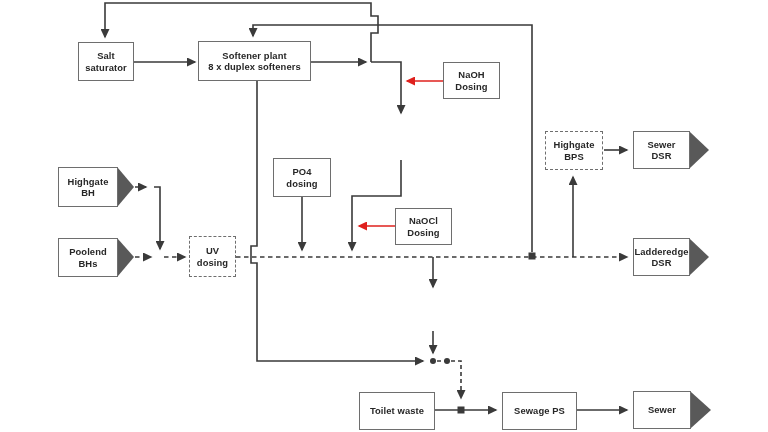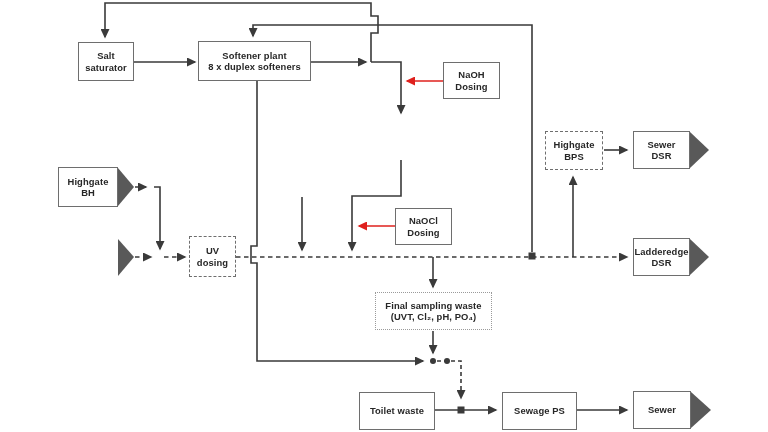--- a/index.html
+++ b/index.html
@@ -85,46 +85,50 @@
 saturator</span>
   </div>
   <div class="box" style="left:198px;top:41px;width:113px;height:40px">
     <span class="lbl">Softener plant
 8 x duplex softeners</span>
   </div>
   <div class="box" style="left:443px;top:62px;width:57px;height:37px">
     <span class="lbl">NaOH
 Dosing</span>
   </div>
+  <div class="box" style="left:273px;top:158px;width:58px;height:39px">
+    <span class="lbl">PO4
+dosing</span>
+  </div>
   <div class="box" style="left:395px;top:208px;width:57px;height:37px">
     <span class="lbl">NaOCl
 Dosing</span>
   </div>
   <div class="box dashed" style="left:189px;top:236px;width:47px;height:41px">
     <span class="lbl">UV
 dosing</span>
   </div>
   <div class="box dashed" style="left:545px;top:131px;width:58px;height:39px">
     <span class="lbl">Highgate
 BPS</span>
   </div>
-  <div class="box dotted" style="left:375px;top:292px;width:117px;height:38px">
-    <span class="lbl">Final sampling waste
-(UVT, Cl₂, pH, PO₄)</span>
-  </div>
   <div class="box" style="left:359px;top:392px;width:76px;height:38px">
     <span class="lbl">Toilet waste</span>
   </div>
   <div class="box" style="left:502px;top:392px;width:75px;height:38px">
     <span class="lbl">Sewage PS</span>
   </div>
 
   <div class="box" style="left:58px;top:167px;width:60px;height:40px">
     <span class="lbl">Highgate
 BH</span>
+  </div>
+  <div class="box" style="left:58px;top:238px;width:60px;height:39px">
+    <span class="lbl">Poolend
+BHs</span>
   </div>
   <div class="box" style="left:633px;top:131px;width:57px;height:38px">
     <span class="lbl">Sewer
 DSR</span>
   </div>
   <div class="box" style="left:633px;top:238px;width:57px;height:38px">
     <span class="lbl">Ladderedge
 DSR</span>
   </div>
   <div class="box" style="left:633px;top:391px;width:58px;height:38px">

